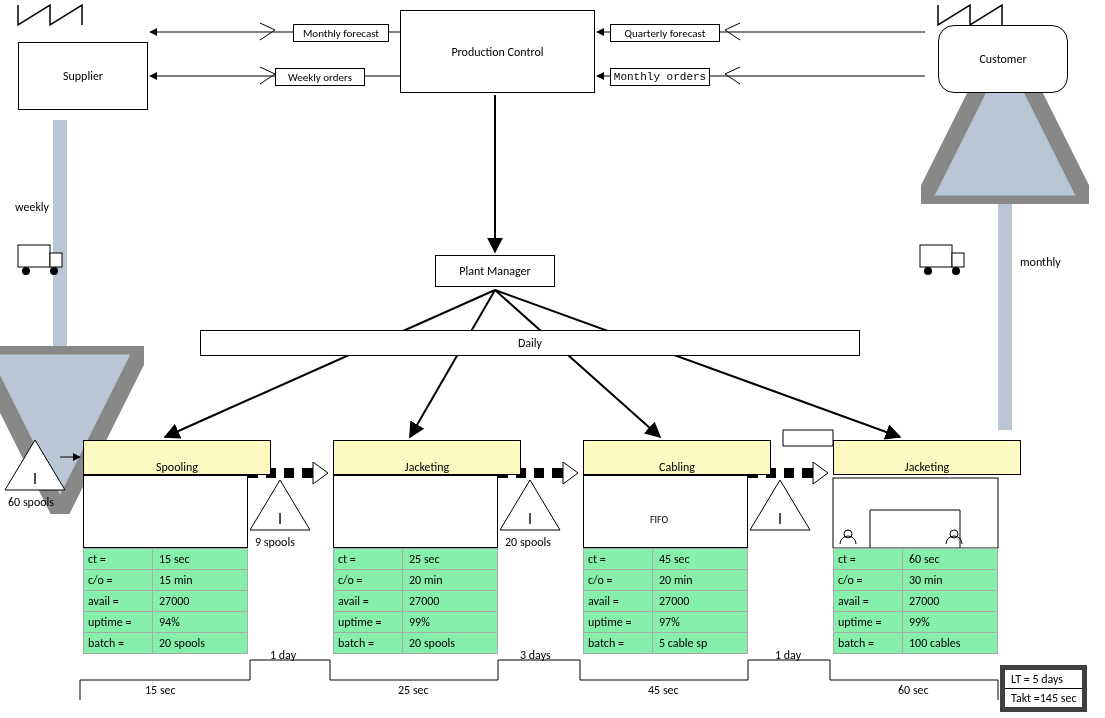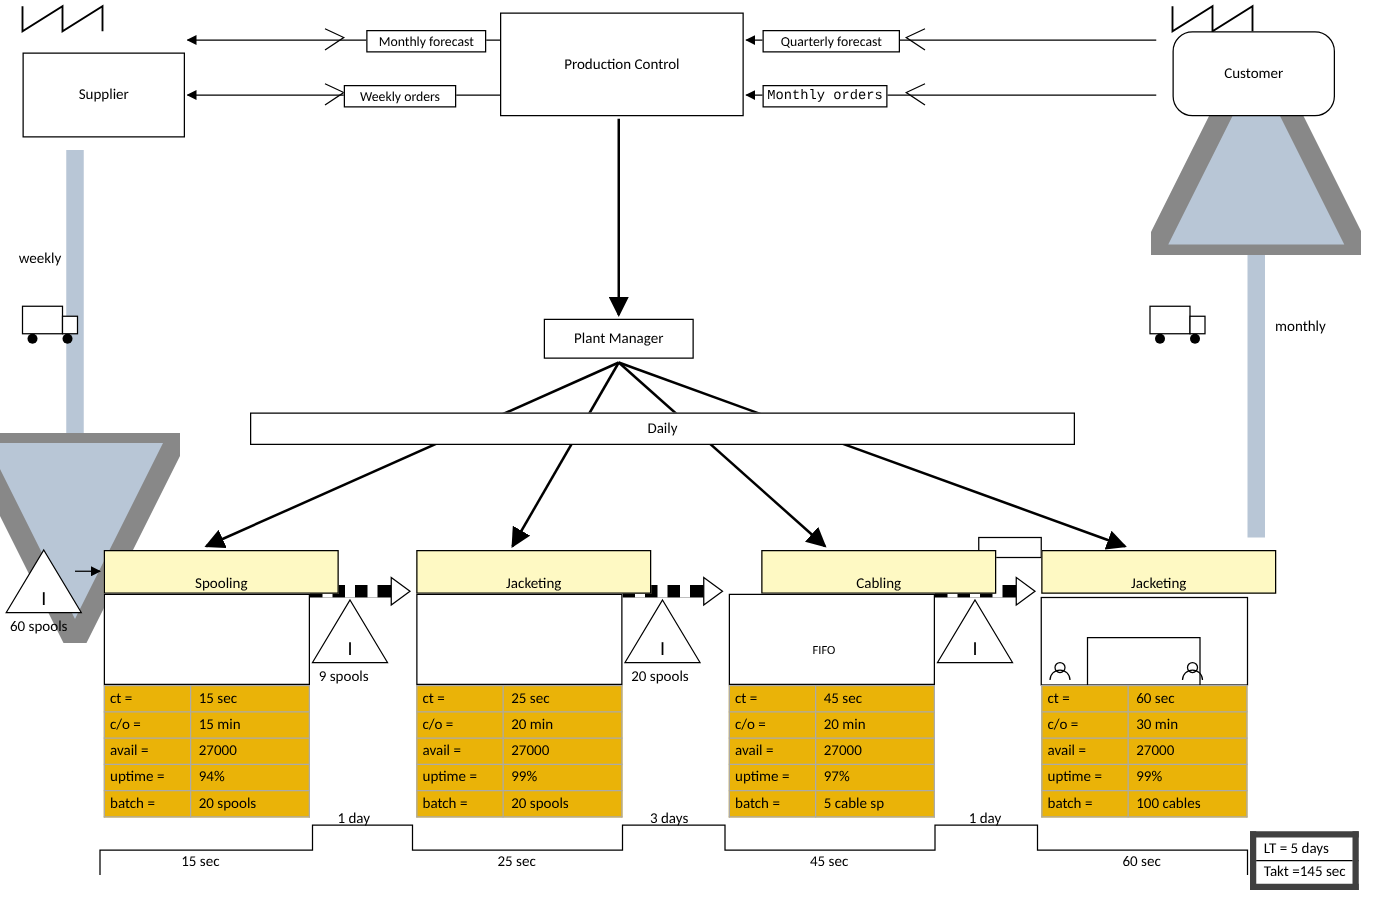--- a/index.html
+++ b/index.html
@@ -32,21 +32,21 @@
     align-items: flex-end;
     justify-content: center;
     box-sizing: border-box;
   }
   .data-table {
     position: absolute;
     width: 165px;
     border: 1px solid #000;
     border-collapse: collapse;
     font-size: 12px;
-    background: #eab308;
+    background: #86efac;
   }
   .data-table td {
     border: 1px solid #aaa;
     padding: 1px 4px;
     height: 18px;
   }
   .data-table td:first-child { width: 60px; text-align: left; }
   .data-table td:last-child { text-align: left; padding-left:6px;}
   .label {
     position: absolute;
@@ -245,21 +245,21 @@
 <div class="label" style="left:15px; top:200px;">weekly</div>
 <div class="label" style="left:1020px; top:255px;">monthly</div>
 <div class="label" style="left:8px; top:495px;">60 spools</div>
 
 <div class="proc-head" style="left:83px; top:440px;">
     <span>Spooling</span>
   </div>
 <div class="proc-head" style="left:333px; top:440px;">
     <span>Jacketing</span>
   </div>
-<div class="proc-head" style="left:609px; top:440px;">
+<div class="proc-head" style="left:583px; top:440px;">
     <span>Cabling</span>
   </div>
 <div class="proc-head" style="left:833px; top:440px;">
     <span>Jacketing</span>
   </div>
 
 <div class="box" style="left:83px; top:475px; width:165px; height:73px;"></div>
 <div class="box" style="left:333px; top:475px; width:165px; height:73px;"></div>
 <div class="box" style="left:583px; top:475px; width:165px; height:73px;"></div>
 

